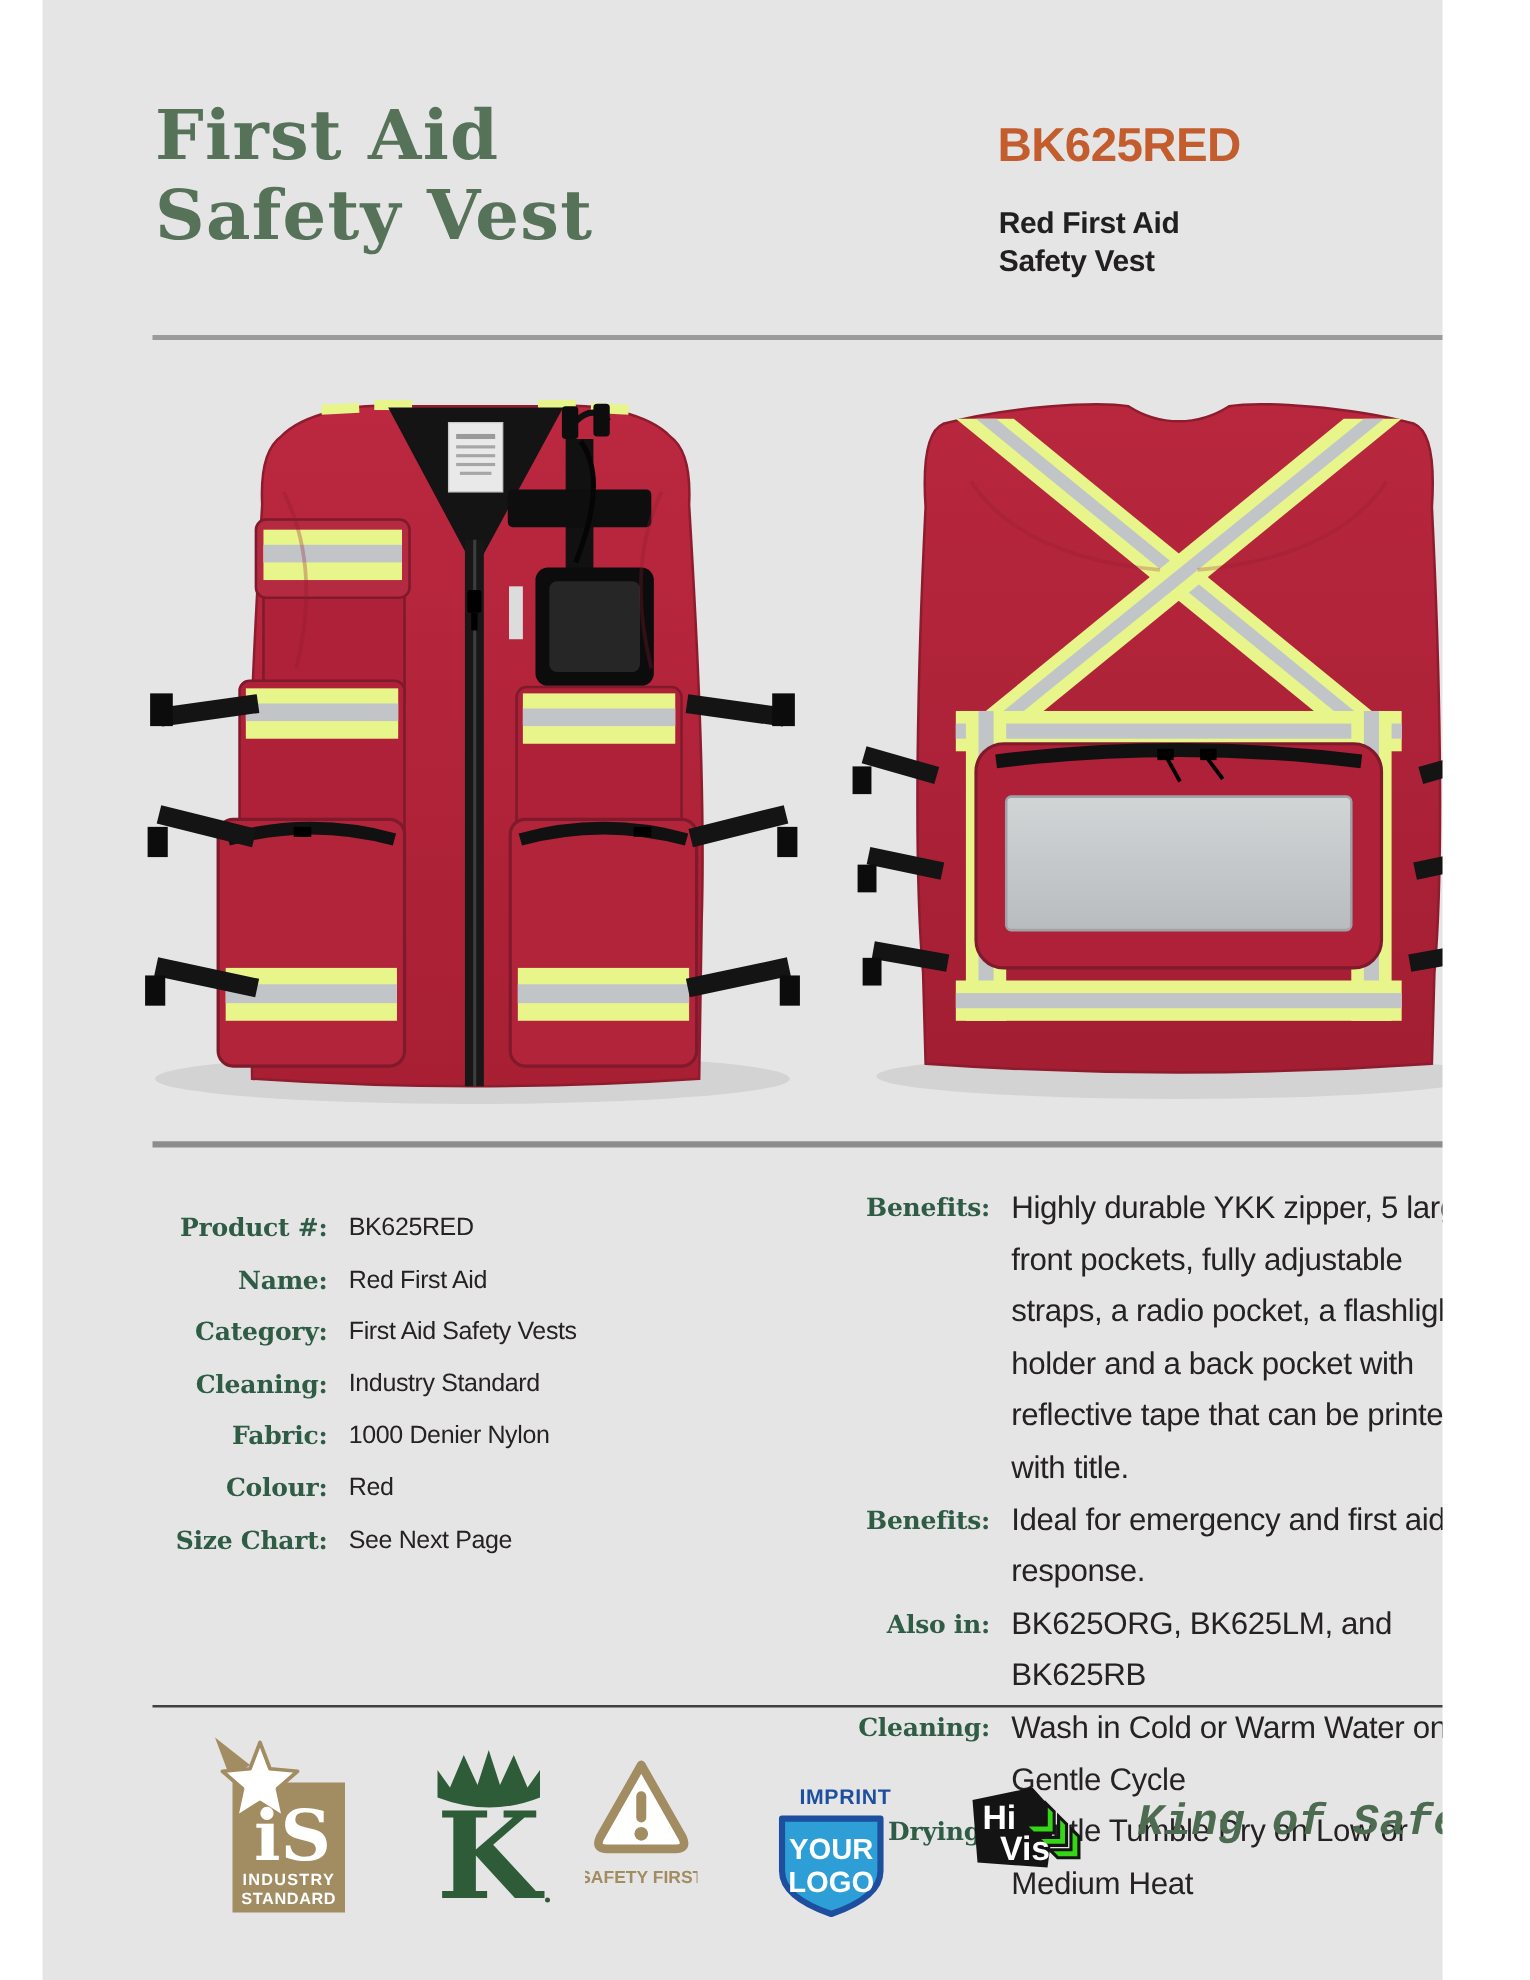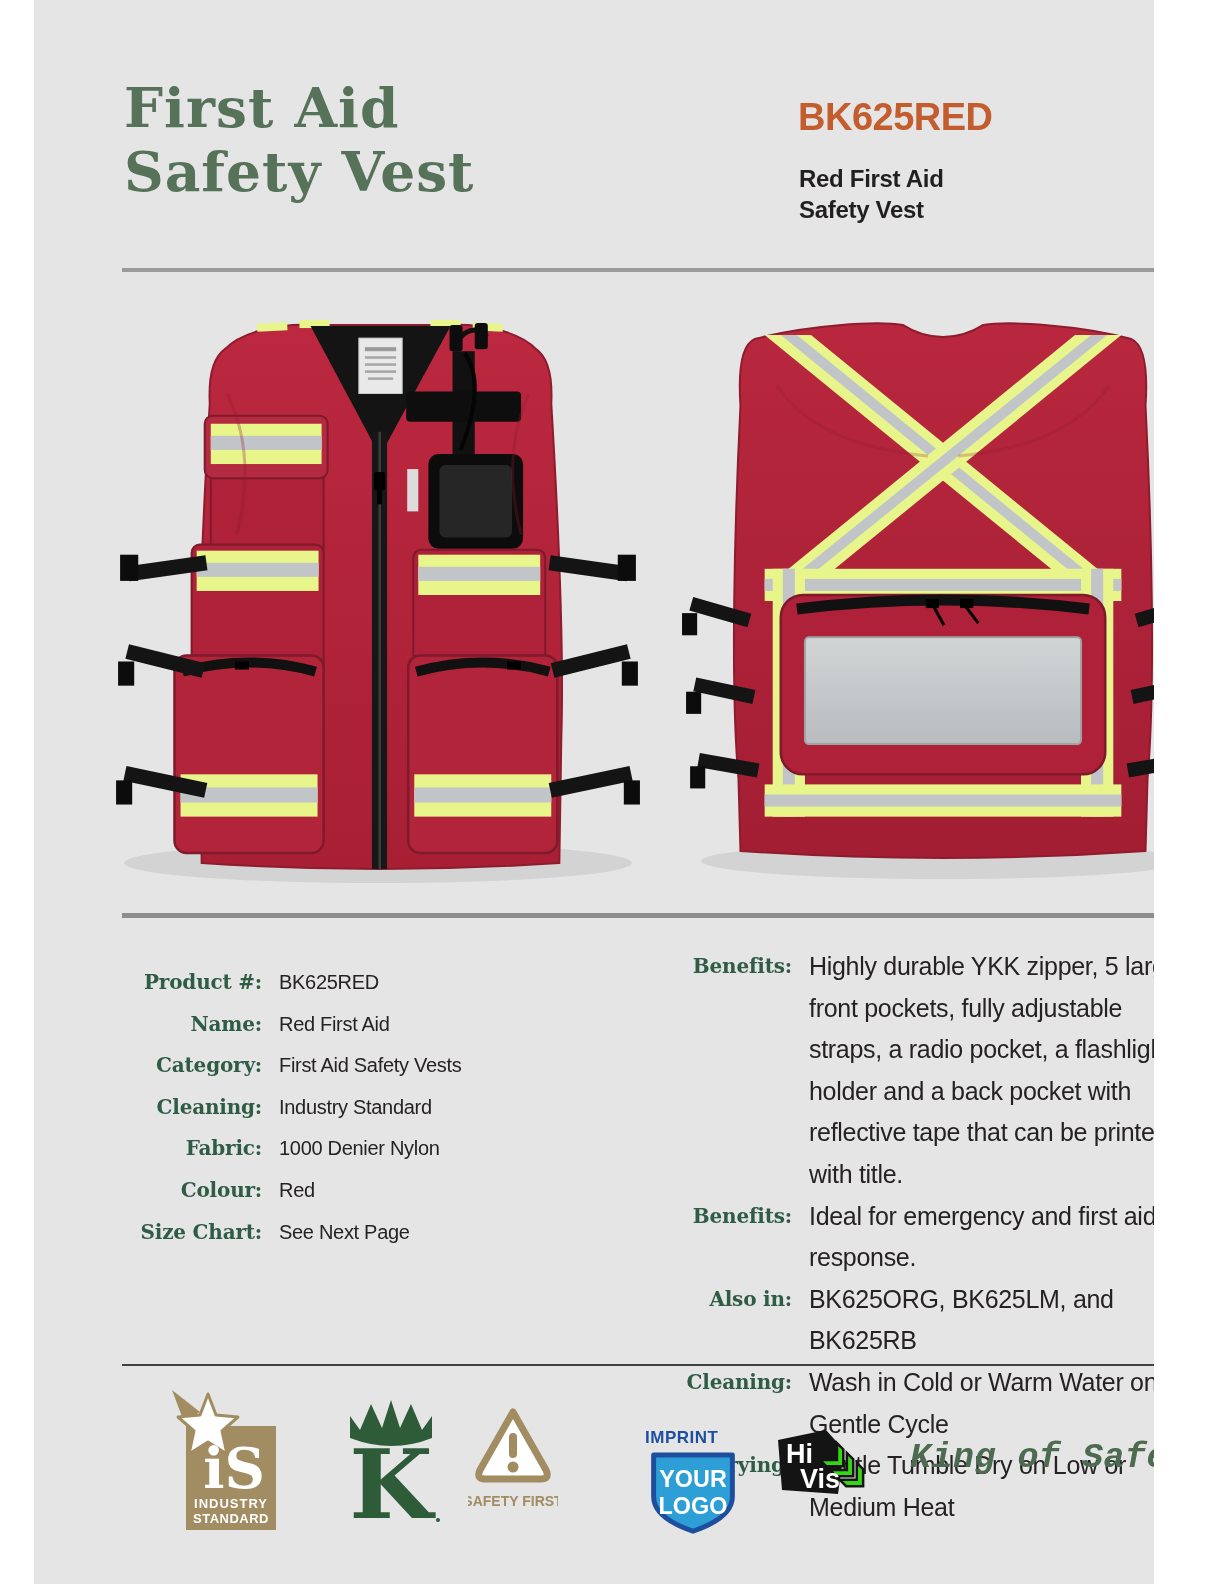--- a/index.html
+++ b/index.html
@@ -42,21 +42,21 @@
   .spec-value{
     font-size:20px;line-height:41.6px;letter-spacing:-0.3px;color:#262223;
     margin-left:17px;flex:1 1 auto;
   }
   .specs-right .spec-value{font-size:25px;max-width:388px;}
   .spec-row.features{min-height:208px;}
   
   .logo-is{position:absolute;left:136px;top:1386px;width:110px;height:148px;}
   .logo-k{position:absolute;left:300px;top:1392px;width:118px;height:136px;}
   .logo-safety{position:absolute;left:434px;top:1400px;width:90px;height:116px;}
-  .logo-imprint{position:absolute;left:611px;top:1428px;width:96px;height:92px;text-align:left;}
+  .logo-imprint{position:absolute;left:583px;top:1428px;width:96px;height:92px;text-align:right;}
   .imprint-top{font-weight:700;font-size:17px;letter-spacing:0.5px;color:#1d4f9e;margin-bottom:2px;}
   .logo-hivis{position:absolute;left:730px;top:1418px;width:104px;height:90px;}
   .logo-king{
     position:absolute;left:876px;top:1438px;
     font-family:Liberation Mono, monospace;font-style:italic;font-weight:700;
     font-size:35px;color:#4c6b50;letter-spacing:0.5px;white-space:nowrap;
   }
   .king-mark{font-size:13px;font-style:normal;vertical-align:baseline;}
   .logo-is svg,.logo-k svg,.logo-safety svg,.logo-hivis svg,.logo-imprint svg{display:block;width:100%;height:auto;}
 </style>

